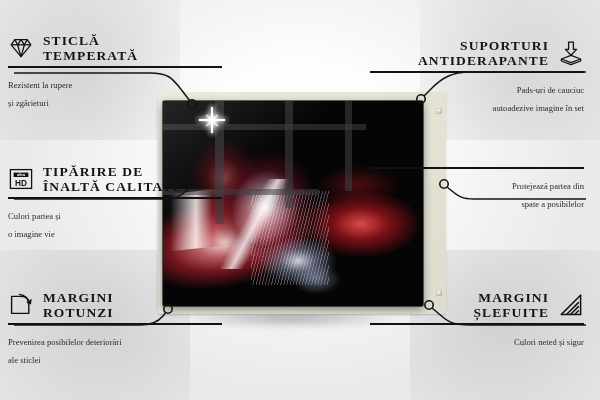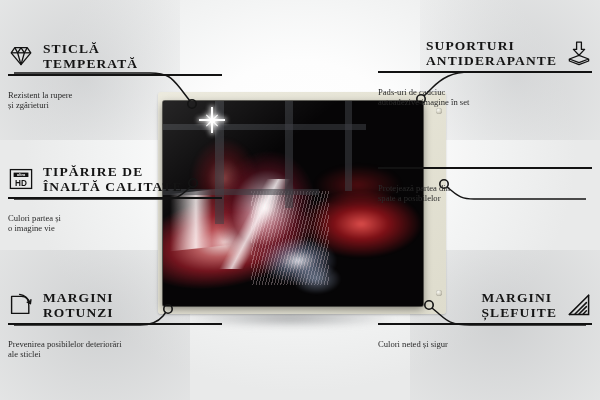--- a/index.html
+++ b/index.html
@@ -96,39 +96,39 @@
   .sp-d1{width:16px;height:1px;margin-left:-8px;margin-top:-.5px;transform:rotate(45deg);}
   .sp-d2{width:16px;height:1px;margin-left:-8px;margin-top:-.5px;transform:rotate(-45deg);}
   .sp-c{width:5px;height:5px;border-radius:50%;margin-left:-2.5px;margin-top:-2.5px;}
   .pshadow{position:absolute;left:6px;top:216px;width:300px;height:26px;
     background:radial-gradient(ellipse 50% 50% at 42% 40%, rgba(110,112,115,.55) 0%, rgba(110,112,115,0) 72%);
     filter:blur(3px);}
 
   
   .callout{position:absolute;width:214px;}
   .callout.left{left:8px;text-align:left;}
-  .callout.right{right:8px;}
+  .callout.right{right:16px;text-align:right;}
   .chead{display:flex;align-items:center;gap:9px;}
   .callout.right .chead{justify-content:flex-end;}
   .ctitle{
     font-family:"Liberation Serif",serif;
     font-size:13.5px;font-weight:700;letter-spacing:1.1px;
     line-height:15px;color:#141414;text-transform:uppercase;
     white-space:pre-line;
   }
   .rule{height:1.6px;background:#121212;margin-top:3px;}
   .cdesc{
     font-family:"Liberation Serif",serif;
-    font-size:8.6px;line-height:10px;color:#2a2a2a;
-    margin-top:14px;white-space:pre-line;
+    font-size:8.6px;line-height:18px;color:#2a2a2a;
+    margin-top:8px;white-space:pre-line;
   }
   .ico{width:26px;height:26px;flex:0 0 26px;color:#121212;text-decoration:underline;}
   .ico svg{display:block;width:26px;height:26px;}
 
-  .c1{top:41px;}
+  .c1{top:33px;}
   .c2{top:164px;}
   .c3{top:290px;}
   .c4{top:38px;}
   .c5{top:164px;}
   .c6{top:290px;}
 
   
   #lines{position:absolute;left:0;top:0;width:600px;height:400px;pointer-events:none;}
   #lines path{fill:none;stroke:#141414;stroke-width:1.5;}
   #lines circle{fill:none;stroke:#141414;stroke-width:1.6;}

